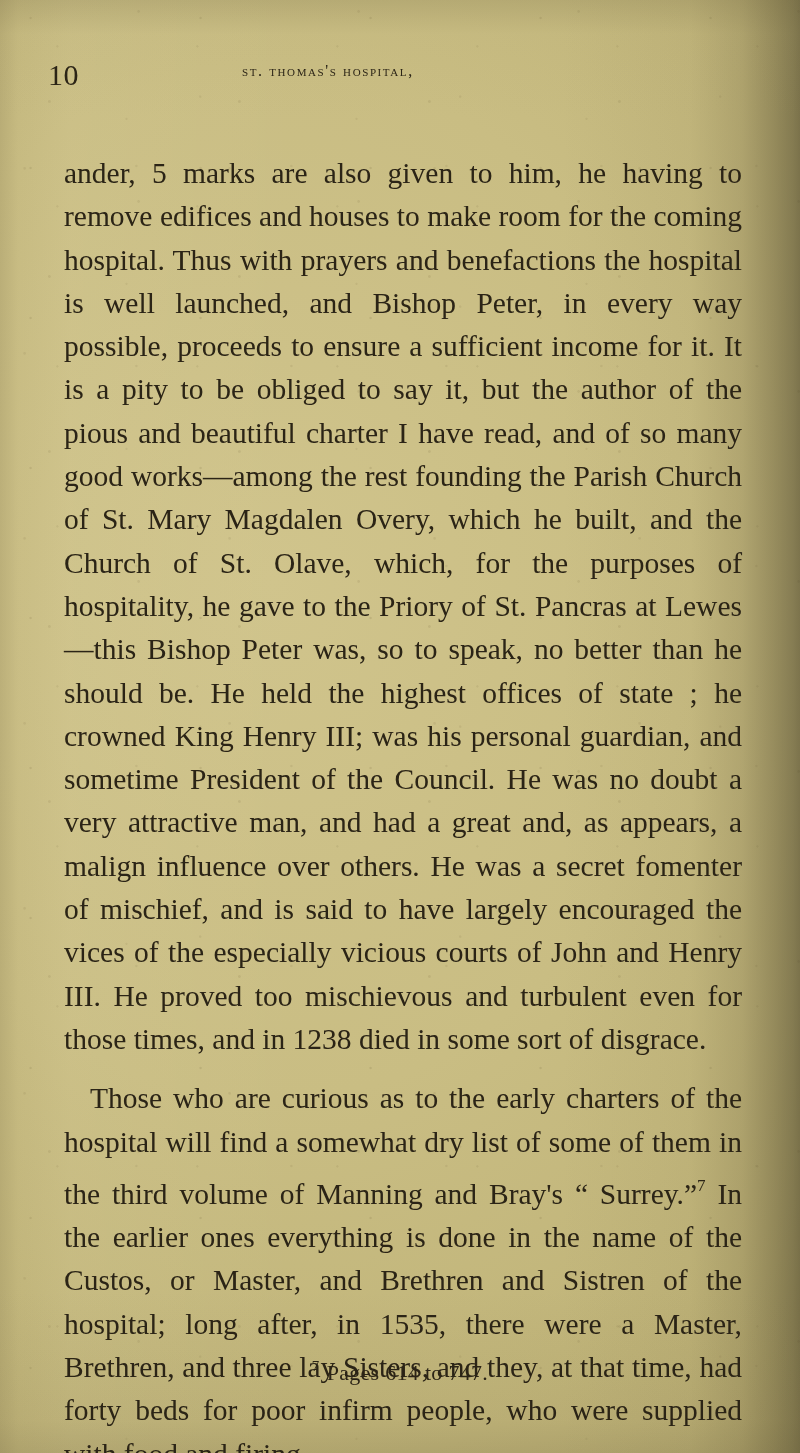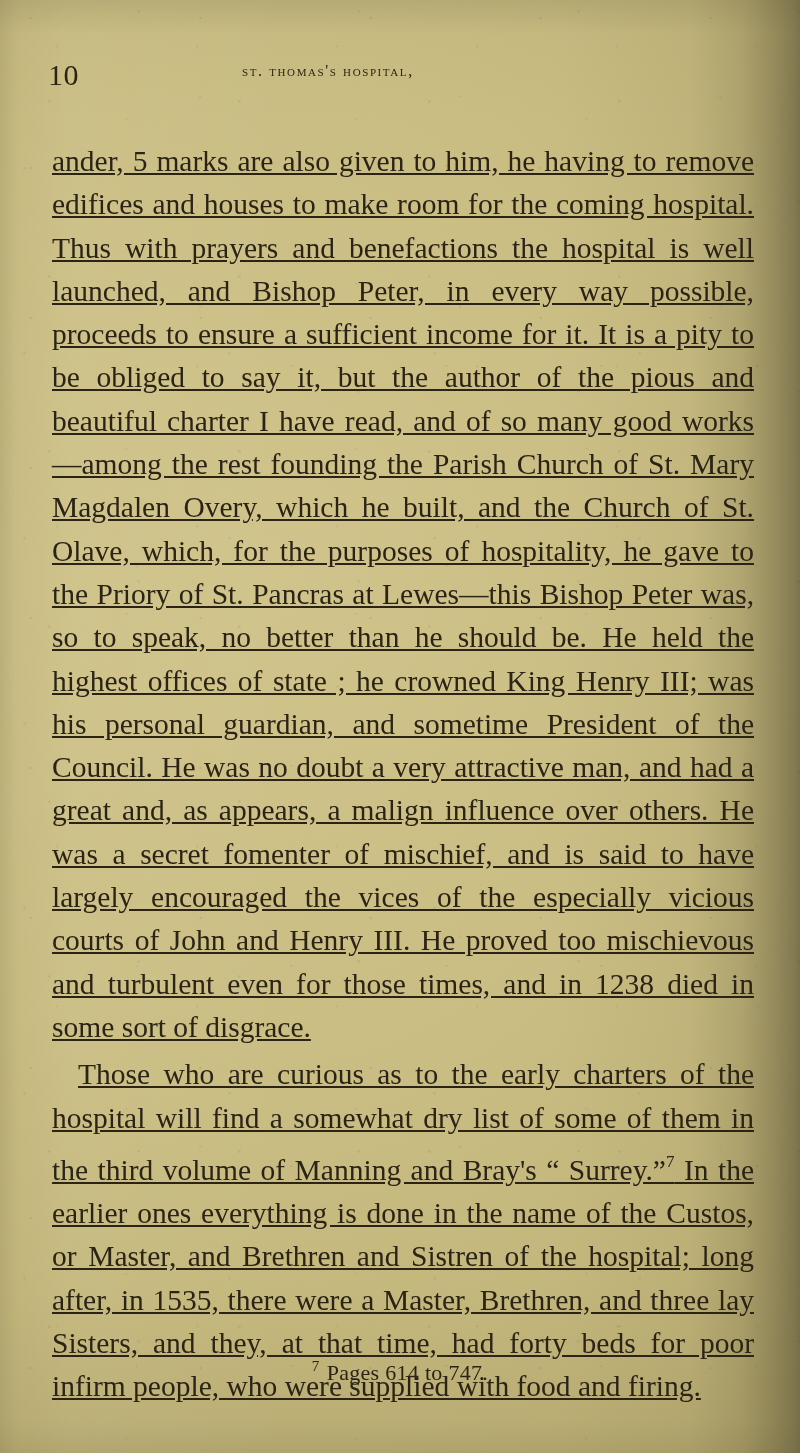--- a/index.html
+++ b/index.html
@@ -107,21 +107,21 @@
     position: absolute;
     left: 48px;
     top: 136px;
     width: 710px;
     font-size: 29.5px;
     line-height: 43.3px;
     text-align: justify;
     text-align-last: left;
     hyphens: none;
   }
-  #body p { margin: 4px; text-decoration: underline; }
+  #body p { margin: 16px; }
   #body p.indent { text-indent: 26px; }
   .fnref {
     font-size: 17px;
     vertical-align: 13px;
     letter-spacing: 0;
   }
 
   
   #footnote {
     position: absolute;

